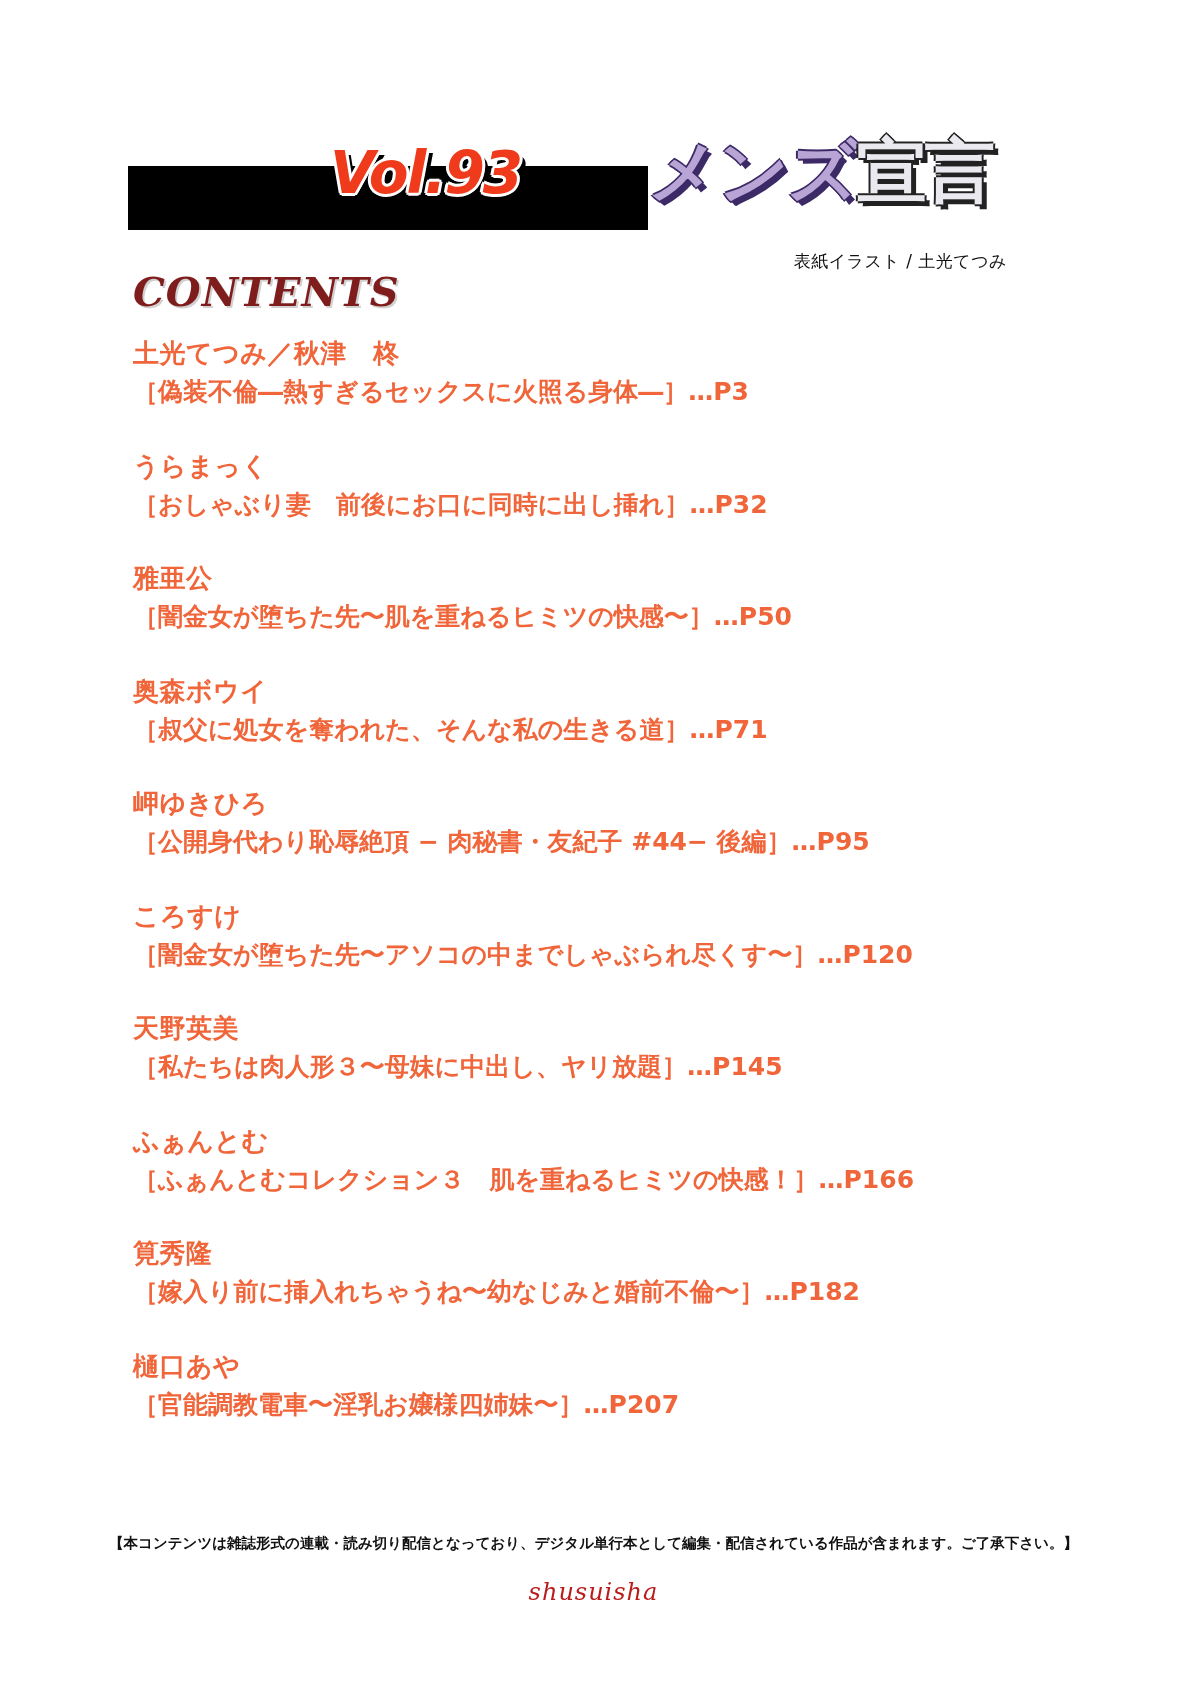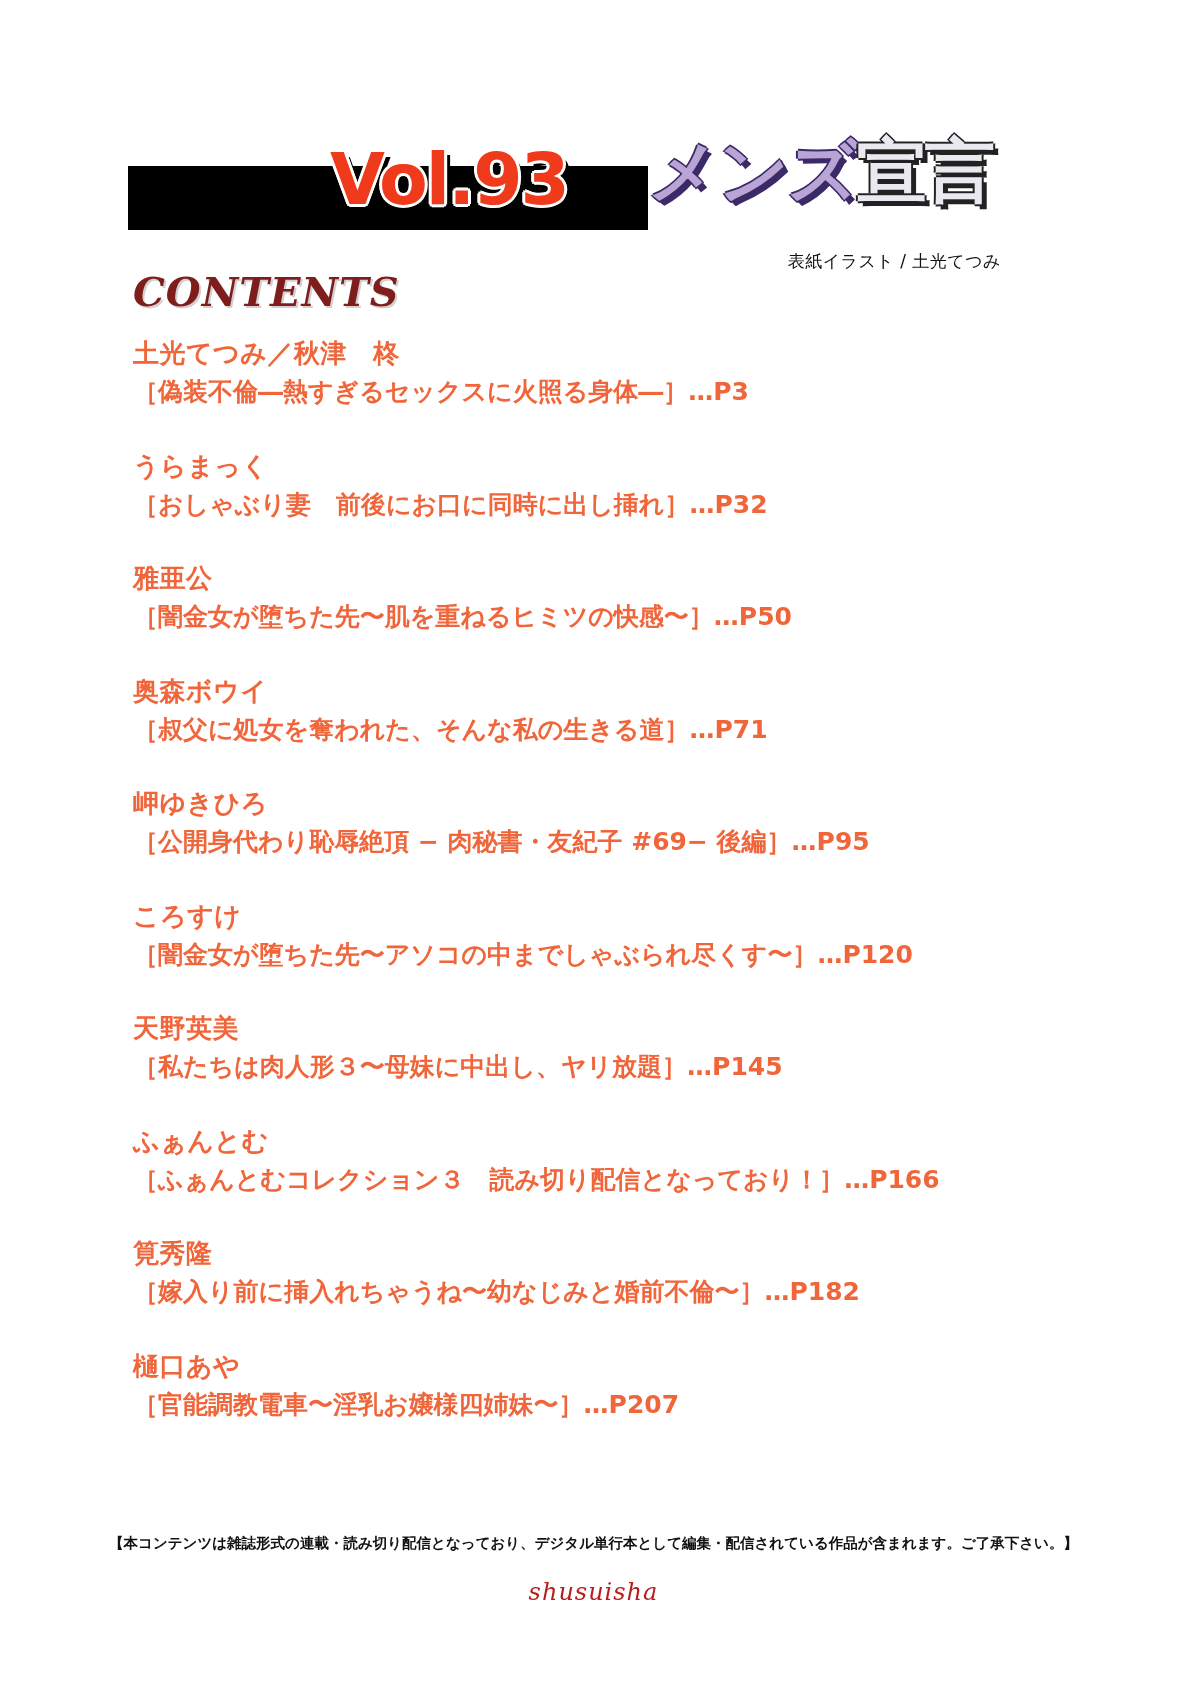--- a/index.html
+++ b/index.html
@@ -30,22 +30,23 @@
     top: 30px;
     width: 520px;
     height: 64px;
     background: #000000;
   }
   .vol-text {
     position: absolute;
     left: 330px;
     top: 8px;
     font-family: "DejaVu Sans", sans-serif;
-    font-size: 71px;
-    font-weight: bold;
+    font-size: 58px;
+    font-weight: bold;
+    font-style: italic;
     letter-spacing: -2px;
     color: #ef3a1b;
     text-shadow:
       3px 0 0 #ffffff, -3px 0 0 #ffffff, 0 3px 0 #ffffff, 0 -3px 0 #ffffff,
       2px 2px 0 #ffffff, -2px 2px 0 #ffffff, 2px -2px 0 #ffffff, -2px -2px 0 #ffffff,
       6px 5px 0 #000000;
     line-height: 1;
   }
   .brand-logo {
     position: absolute;
@@ -66,21 +67,21 @@
       5px 5px 0 #3c2a66;
   }
   .brand-logo .kanji {
     color: #e9e9ef;
     text-shadow:
       2px 0 0 #222, -2px 0 0 #222, 0 2px 0 #222, 0 -2px 0 #222,
       5px 5px 0 #222;
   }
   .cover-credit {
     position: absolute;
-    right: 186px;
+    right: 180px;
     top: 114px;
     font-size: 17px;
     color: #111;
     letter-spacing: 0.5px;
     white-space: nowrap;
   }
 
   
   .contents-title {
     position: absolute;
@@ -178,36 +179,36 @@
     <div class="entry-title">［闇金女が堕ちた先〜肌を重ねるヒミツの快感〜］…P50</div>
   </div>
 
   <div class="entry">
     <div class="entry-author">奥森ボウイ</div>
     <div class="entry-title">［叔父に処女を奪われた、そんな私の生きる道］…P71</div>
   </div>
 
   <div class="entry">
     <div class="entry-author">岬ゆきひろ</div>
-    <div class="entry-title">［公開身代わり恥辱絶頂 − 肉秘書・友紀子 #69− 後編］…P95</div>
+    <div class="entry-title">［公開身代わり恥辱絶頂 − 肉秘書・友紀子 #44− 後編］…P95</div>
   </div>
 
   <div class="entry">
     <div class="entry-author">ころすけ</div>
     <div class="entry-title">［闇金女が堕ちた先〜アソコの中までしゃぶられ尽くす〜］…P120</div>
   </div>
 
   <div class="entry">
     <div class="entry-author">天野英美</div>
     <div class="entry-title">［私たちは肉人形３〜母妹に中出し、ヤリ放題］…P145</div>
   </div>
 
   <div class="entry">
     <div class="entry-author">ふぁんとむ</div>
-    <div class="entry-title">［ふぁんとむコレクション３　読み切り配信となっており！］…P166</div>
+    <div class="entry-title">［ふぁんとむコレクション３　肌を重ねるヒミツの快感！］…P166</div>
   </div>
 
   <div class="entry">
     <div class="entry-author">筧秀隆</div>
     <div class="entry-title">［嫁入り前に挿入れちゃうね〜幼なじみと婚前不倫〜］…P182</div>
   </div>
 
   <div class="entry">
     <div class="entry-author">樋口あや</div>
     <div class="entry-title">［官能調教電車〜淫乳お嬢様四姉妹〜］…P207</div>

